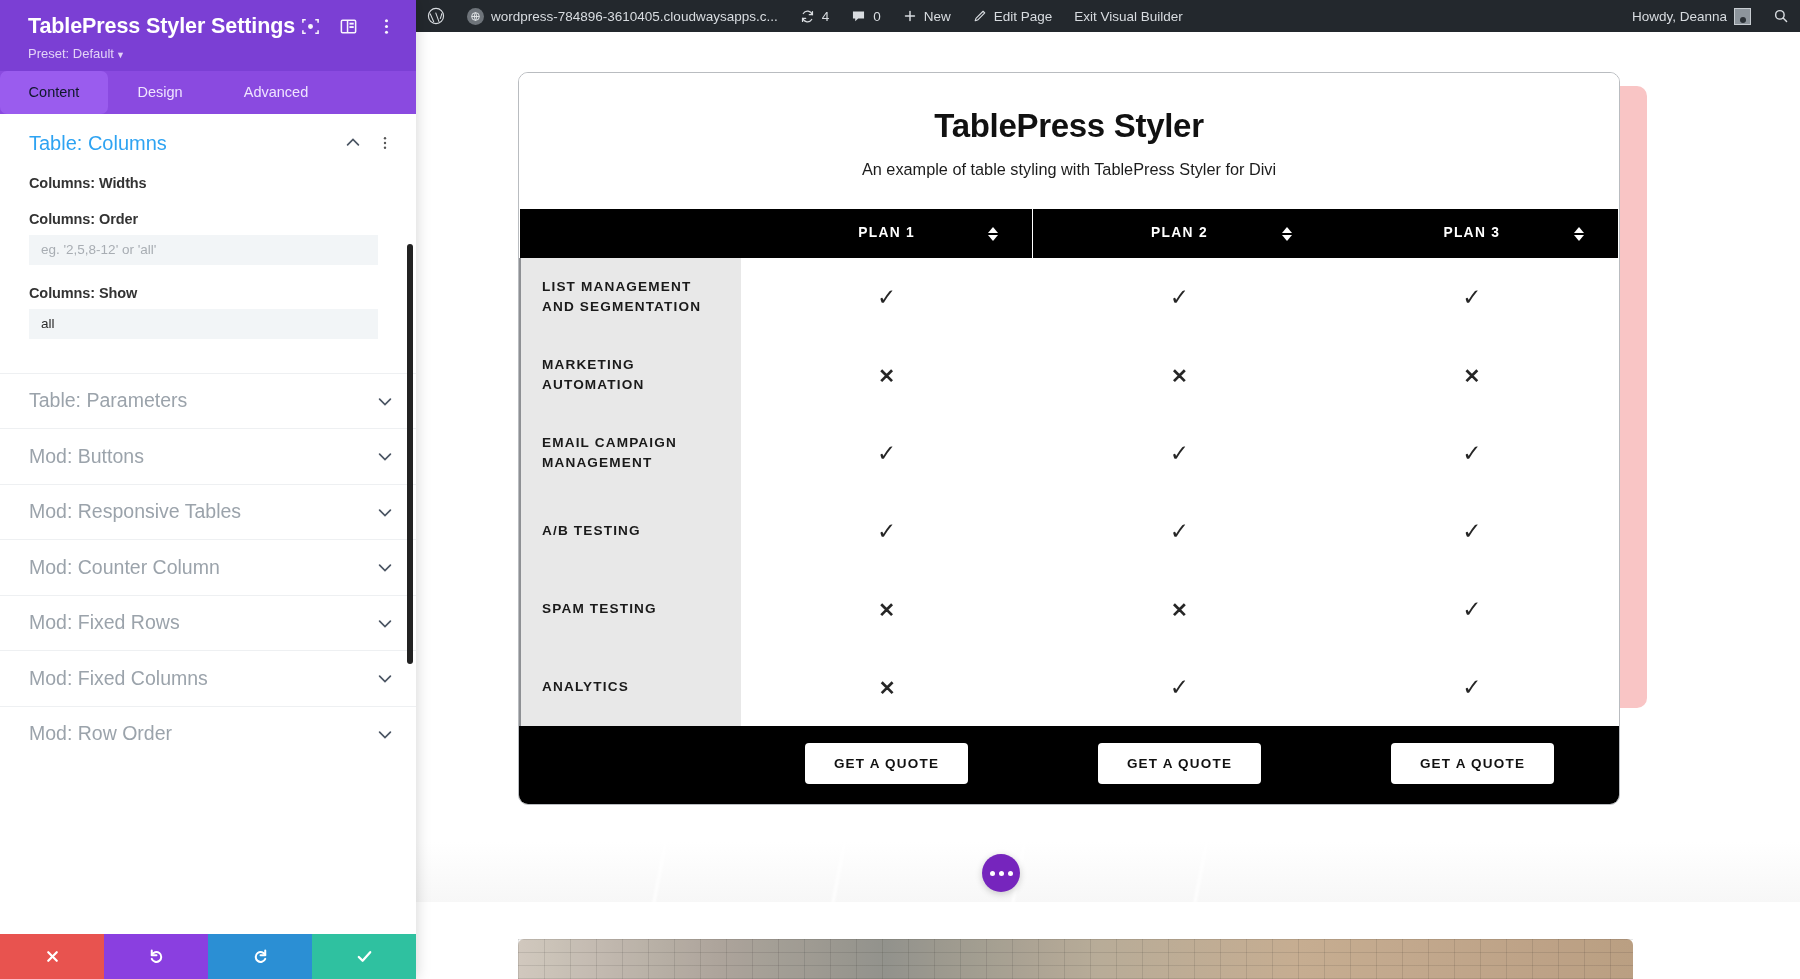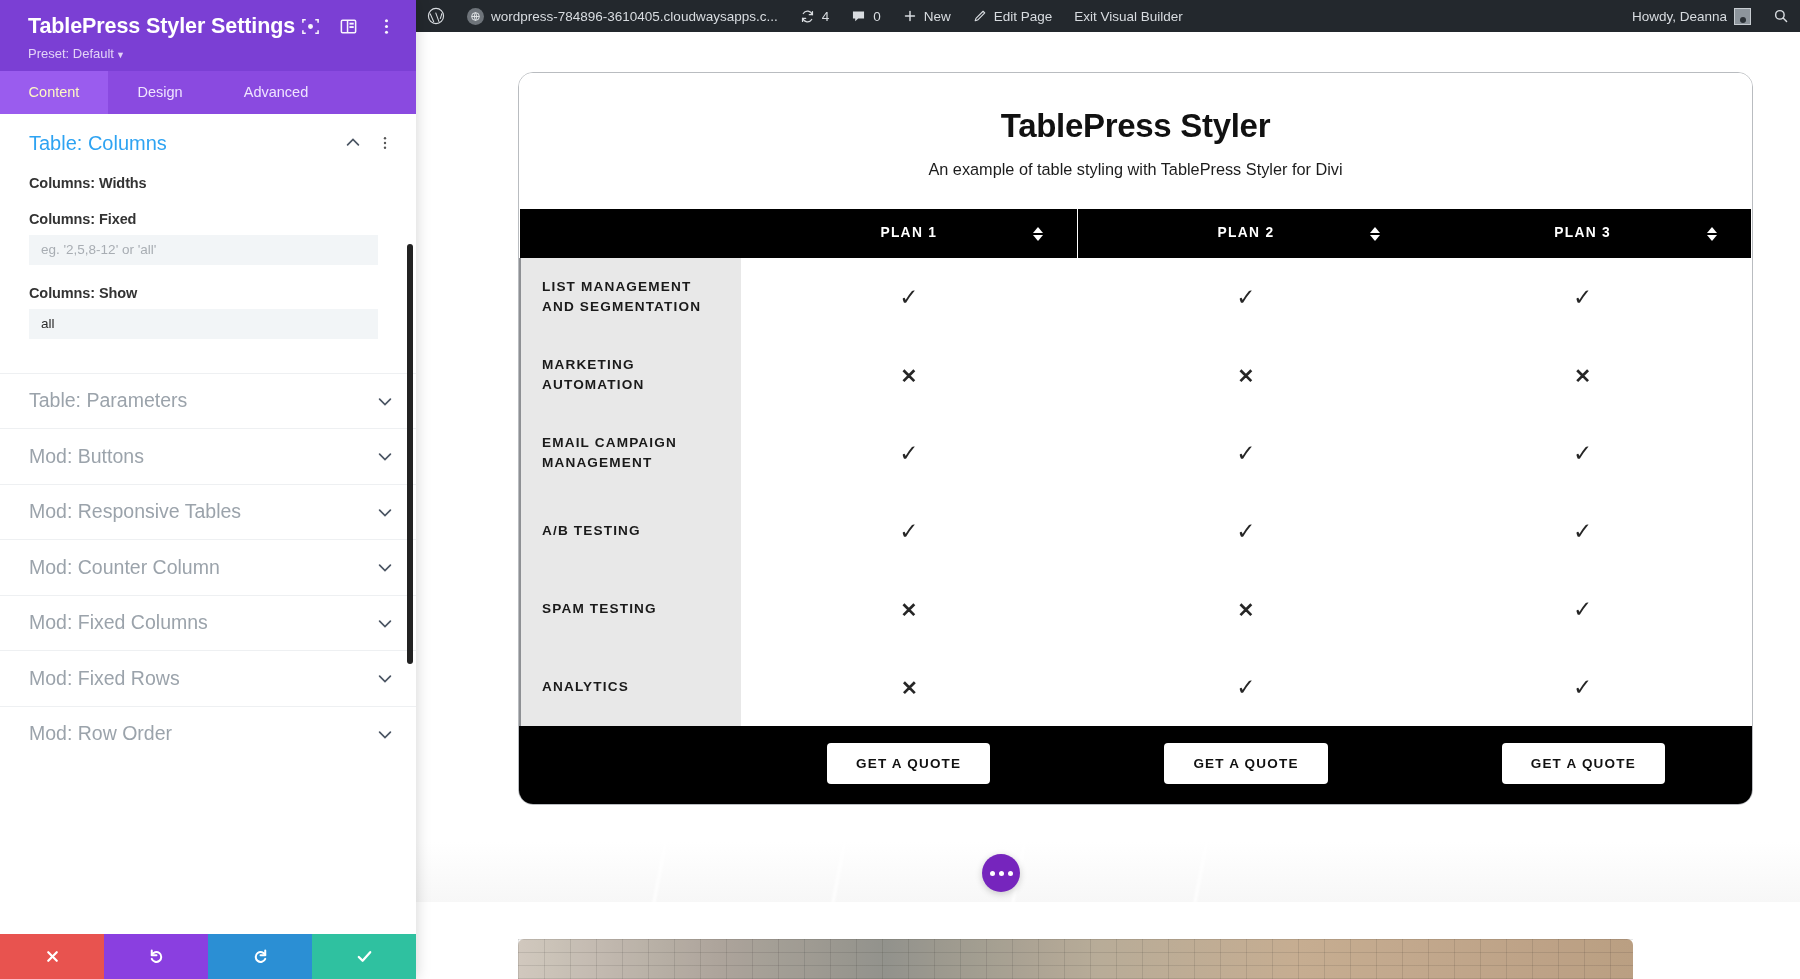--- a/index.html
+++ b/index.html
@@ -41,21 +41,21 @@
   #panel-preset .caret { font-size: 9px; margin-left: 2px; }
 
   #panel-tabs { display: flex; background: #8a4ae0; flex: 0 0 auto; }
   .panel-tab {
     padding: 13px 0 14px 0; color: #efe4ff; font-size: 14.5px;
     cursor: pointer; text-align: center;
   }
   .panel-tab:nth-child(1){ width: 108px; }
   .panel-tab:nth-child(2){ width: 104px; }
   .panel-tab:nth-child(3){ width: 128px; }
-  .panel-tab.active { background: #9a5cee; color: #fef9c3; }
+  .panel-tab.active { background: #9a5cee; color: #0f172a; border-radius: 7px; }
 
   #panel-body { flex: 1 1 auto; overflow: hidden; position: relative; background: #fff; }
 
   #open-section { padding: 18px 0 8px 0; }
   #open-section-head {
     display: flex; align-items: center; padding: 0 22px 0 29px;
   }
   #open-section-title {
     flex: 1 1 auto; color: #2ea3f2; font-size: 20px; font-weight: 400;
   }
@@ -139,23 +139,23 @@
     position: absolute; left: 102px; top: 40px;
     width: 1115px;
   }
   #table-shadow {
     position: absolute; left: 14px; top: 14px;
     width: 1115px; height: 622px;
     background: #f9c5c5; border-radius: 10px;
   }
   #table-card {
     position: relative;
-    width: 1235px; background: #ffffff;
+    width: 1102px; background: #ffffff;
     border: 1px solid #b9bcc0;
-    border-radius: 15px;
+    border-radius: 10px;
     overflow: hidden;
   }
   #table-head-area { padding: 34px 20px 30px 20px; text-align: center; background:#fff; }
   #table-title {
     font-size: 33px; font-weight: bold; color: #111; letter-spacing: -.3px;
   }
   #table-subtitle { margin-top: 15px; font-size: 16.3px; color: #1c1c1c; }
 
   table#styled-table { width: 100%; border-collapse: collapse; table-layout: fixed; }
   #styled-table thead tr { background: #000; }
@@ -293,21 +293,21 @@
                 <circle cx="10" cy="16" r="1.5"></circle>
             </svg>
           </div>
         </div>
 
         <div class="field">
           <div class="field-label">Columns: Widths</div>
         </div>
 
         <div class="field">
-          <div class="field-label">Columns: Fixed</div>
+          <div class="field-label">Columns: Order</div>
           <div class="field-input placeholder">eg. '2,5,8-12' or 'all'</div>
         </div>
 
         <div class="field">
           <div class="field-label">Columns: Show</div>
           <div class="field-input">all</div>
         </div>
       </div>
 
       <div id="section-list">
@@ -329,27 +329,27 @@
                 <polyline points="4,8 10,14 16,8"></polyline>
               </svg></div>
         </div>
         <div class="section-row">
           <div class="section-row-title">Mod: Counter Column</div>
           <div class="chev"><svg width="18" height="18" viewBox="0 0 20 20" fill="none" stroke="currentColor" stroke-width="1.9" stroke-linecap="round">
                 <polyline points="4,8 10,14 16,8"></polyline>
               </svg></div>
         </div>
         <div class="section-row">
+          <div class="section-row-title">Mod: Fixed Rows</div>
+          <div class="chev"><svg width="18" height="18" viewBox="0 0 20 20" fill="none" stroke="currentColor" stroke-width="1.9" stroke-linecap="round">
+                <polyline points="4,8 10,14 16,8"></polyline>
+              </svg></div>
+        </div>
+        <div class="section-row">
           <div class="section-row-title">Mod: Fixed Columns</div>
-          <div class="chev"><svg width="18" height="18" viewBox="0 0 20 20" fill="none" stroke="currentColor" stroke-width="1.9" stroke-linecap="round">
-                <polyline points="4,8 10,14 16,8"></polyline>
-              </svg></div>
-        </div>
-        <div class="section-row">
-          <div class="section-row-title">Mod: Fixed Rows</div>
           <div class="chev"><svg width="18" height="18" viewBox="0 0 20 20" fill="none" stroke="currentColor" stroke-width="1.9" stroke-linecap="round">
                 <polyline points="4,8 10,14 16,8"></polyline>
               </svg></div>
         </div>
         <div class="section-row">
           <div class="section-row-title">Mod: Row Order</div>
           <div class="chev"><svg width="18" height="18" viewBox="0 0 20 20" fill="none" stroke="currentColor" stroke-width="1.9" stroke-linecap="round">
                 <polyline points="4,8 10,14 16,8"></polyline>
               </svg></div>
         </div>

